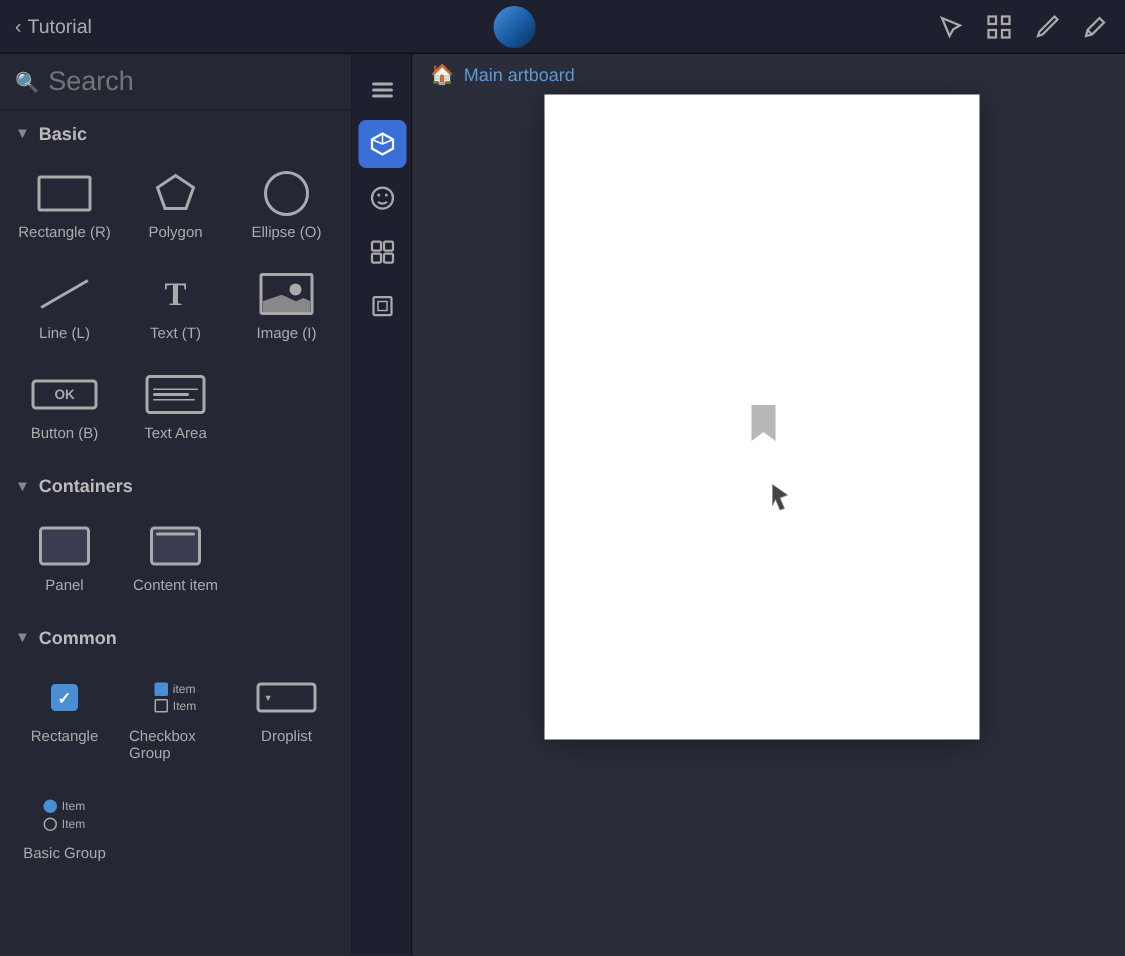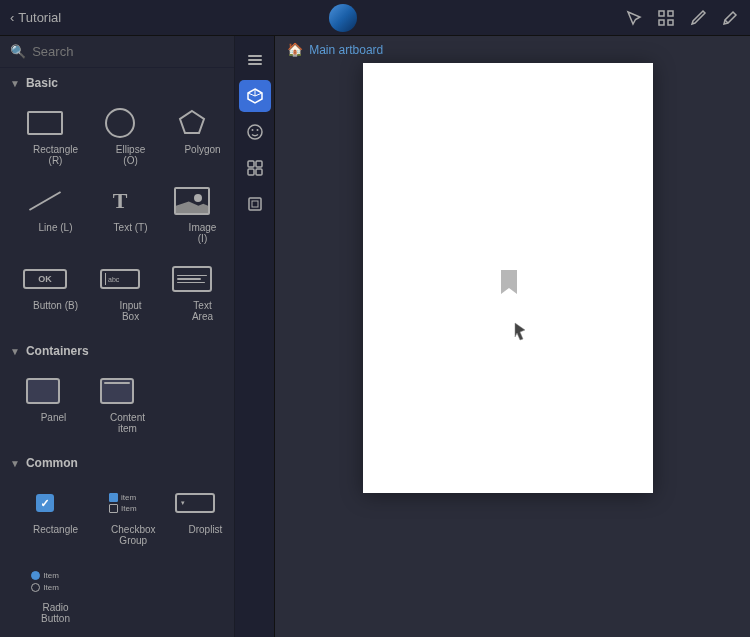--- a/index.html
+++ b/index.html
@@ -86,21 +86,21 @@
       align-items: center;
       gap: 6px;
       padding: 8px 10px;
       border-bottom: 1px solid #1e2030;
     }
     .search-bar input {
       background: transparent;
       border: none;
       outline: none;
       color: #e5e5e5;
-      font-size: 13px;
+      font-size: 18px;
       width: 100%;
     }
     .search-icon-svg {
       color: #888;
       font-size: 13px;
     }
 
     .section-header {
       display: flex;
       align-items: center;
@@ -136,22 +136,21 @@
       width: 44px;
       height: 34px;
       display: flex;
       align-items: center;
       justify-content: center;
       border-radius: 4px;
     }
     .component-label {
       font-size: 10px;
       color: #aaa;
-      text-align: center;
-      margin-left: 21px;
+      text-align: left;
     }
 
     
     .icon-rectangle {
       width: 36px;
       height: 24px;
       border: 2px solid #aaa;
       border-radius: 2px;
     }
     .icon-ellipse {
@@ -483,36 +482,36 @@
 
       <div class="component-item">
         <div class="component-icon">
           <div class="icon-rectangle"></div>
         </div>
         <span class="component-label">Rectangle (R)</span>
       </div>
 
       <div class="component-item">
         <div class="component-icon">
-          <div class="icon-ellipse"></div>
-        </div>
-        <span class="component-label">Ellipse (O)</span>
-      </div>
-
-      <div class="component-item">
-        <div class="component-icon">
           <svg width="30" height="30" viewBox="0 0 30 30">
             <polygon points="15,3 27,11 22,25 8,25 3,11" class="polygon-svg"></polygon>
           </svg>
         </div>
         <span class="component-label">Polygon</span>
       </div>
 
       <div class="component-item">
         <div class="component-icon">
+          <div class="icon-ellipse"></div>
+        </div>
+        <span class="component-label">Ellipse (O)</span>
+      </div>
+
+      <div class="component-item">
+        <div class="component-icon">
           <div class="icon-line"></div>
         </div>
         <span class="component-label">Line (L)</span>
       </div>
 
       <div class="component-item">
         <div class="component-icon">
           <span class="icon-text">T</span>
         </div>
         <span class="component-label">Text (T)</span>
@@ -525,29 +524,20 @@
         <span class="component-label">Image (I)</span>
       </div>
 
       <div class="component-item">
         <div class="component-icon">
           <div class="icon-button">OK</div>
         </div>
         <span class="component-label">Button (B)</span>
       </div>
 
-      <div class="component-item">
-        <div class="component-icon">
-          <div class="icon-inputbox">
-            <div class="icon-inputbox-cursor"></div>
-            <span class="icon-inputbox-text">abc</span>
-          </div>
-        </div>
-        <span class="component-label">Input Box</span>
-      </div>
 
       <div class="component-item">
         <div class="component-icon">
           <div class="icon-textarea">
             <div class="icon-textarea-line" style="width:30px"></div>
             <div class="icon-textarea-line" style="width:24px"></div>
             <div class="icon-textarea-line" style="width:28px"></div>
           </div>
         </div>
         <span class="component-label">Text Area</span>
@@ -619,21 +609,21 @@
             <div class="icon-radio-item">
               <div class="mini-radio" style="background:#4a8fd4;border-color:#4a8fd4;"></div>
               <span>Item</span>
             </div>
             <div class="icon-radio-item">
               <div class="mini-radio"></div>
               <span>Item</span>
             </div>
           </div>
         </div>
-        <span class="component-label">Radio Button</span>
+        <span class="component-label">Basic Group</span>
       </div>
 
     </div>
   </div>
 
   <div class="middle-tools">
     <div class="tool-btn">
       <svg width="18" height="18" viewBox="0 0 18 18" fill="none">
         <rect x="2" y="4" width="14" height="2" fill="#aaa" rx="1"></rect>
         <rect x="2" y="8" width="14" height="2" fill="#aaa" rx="1"></rect>

